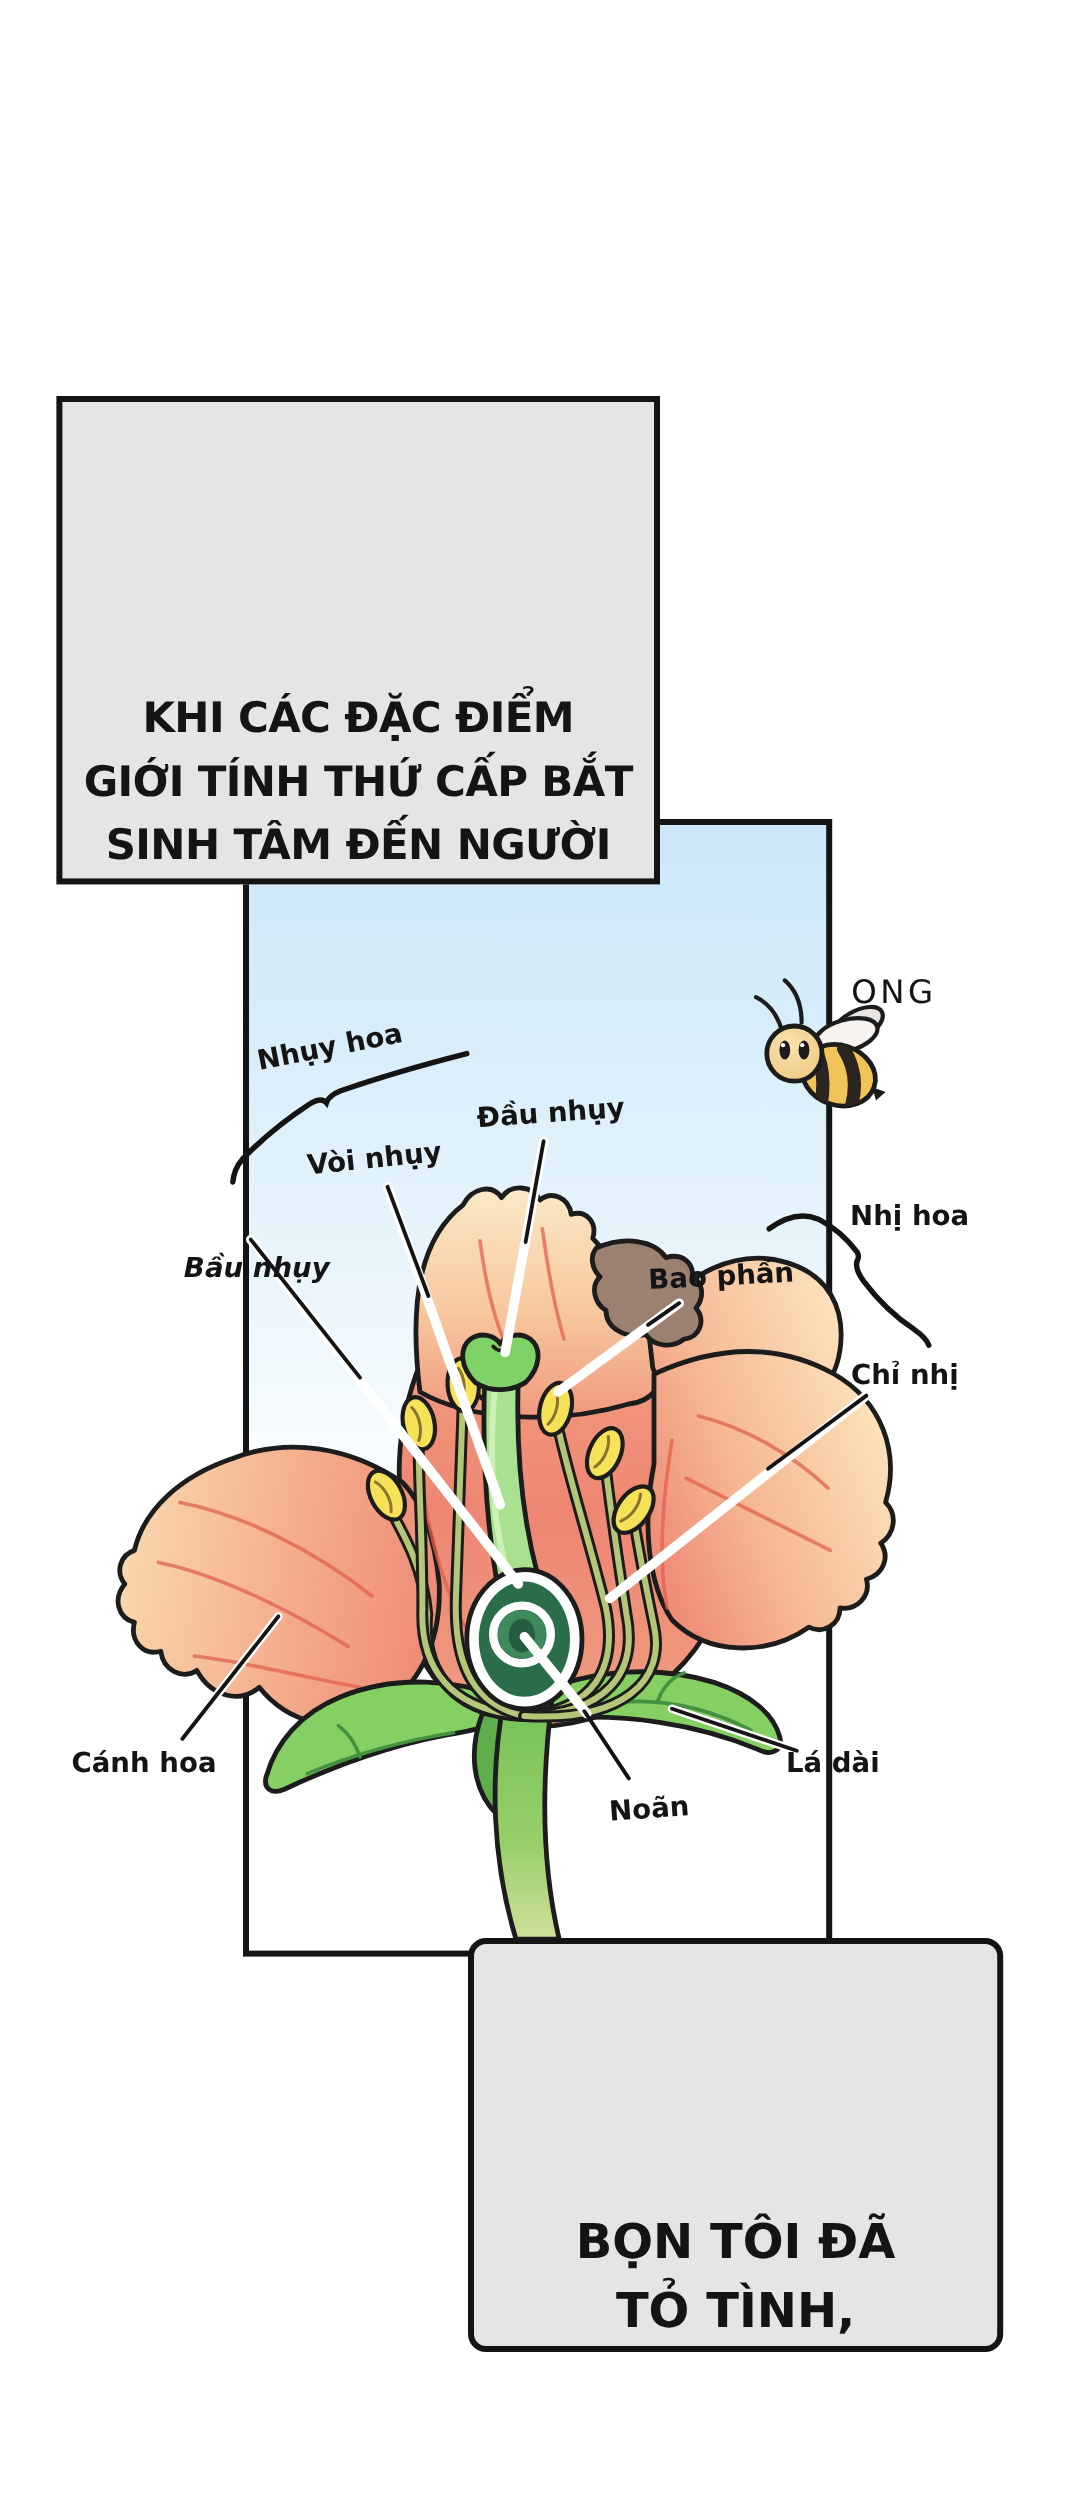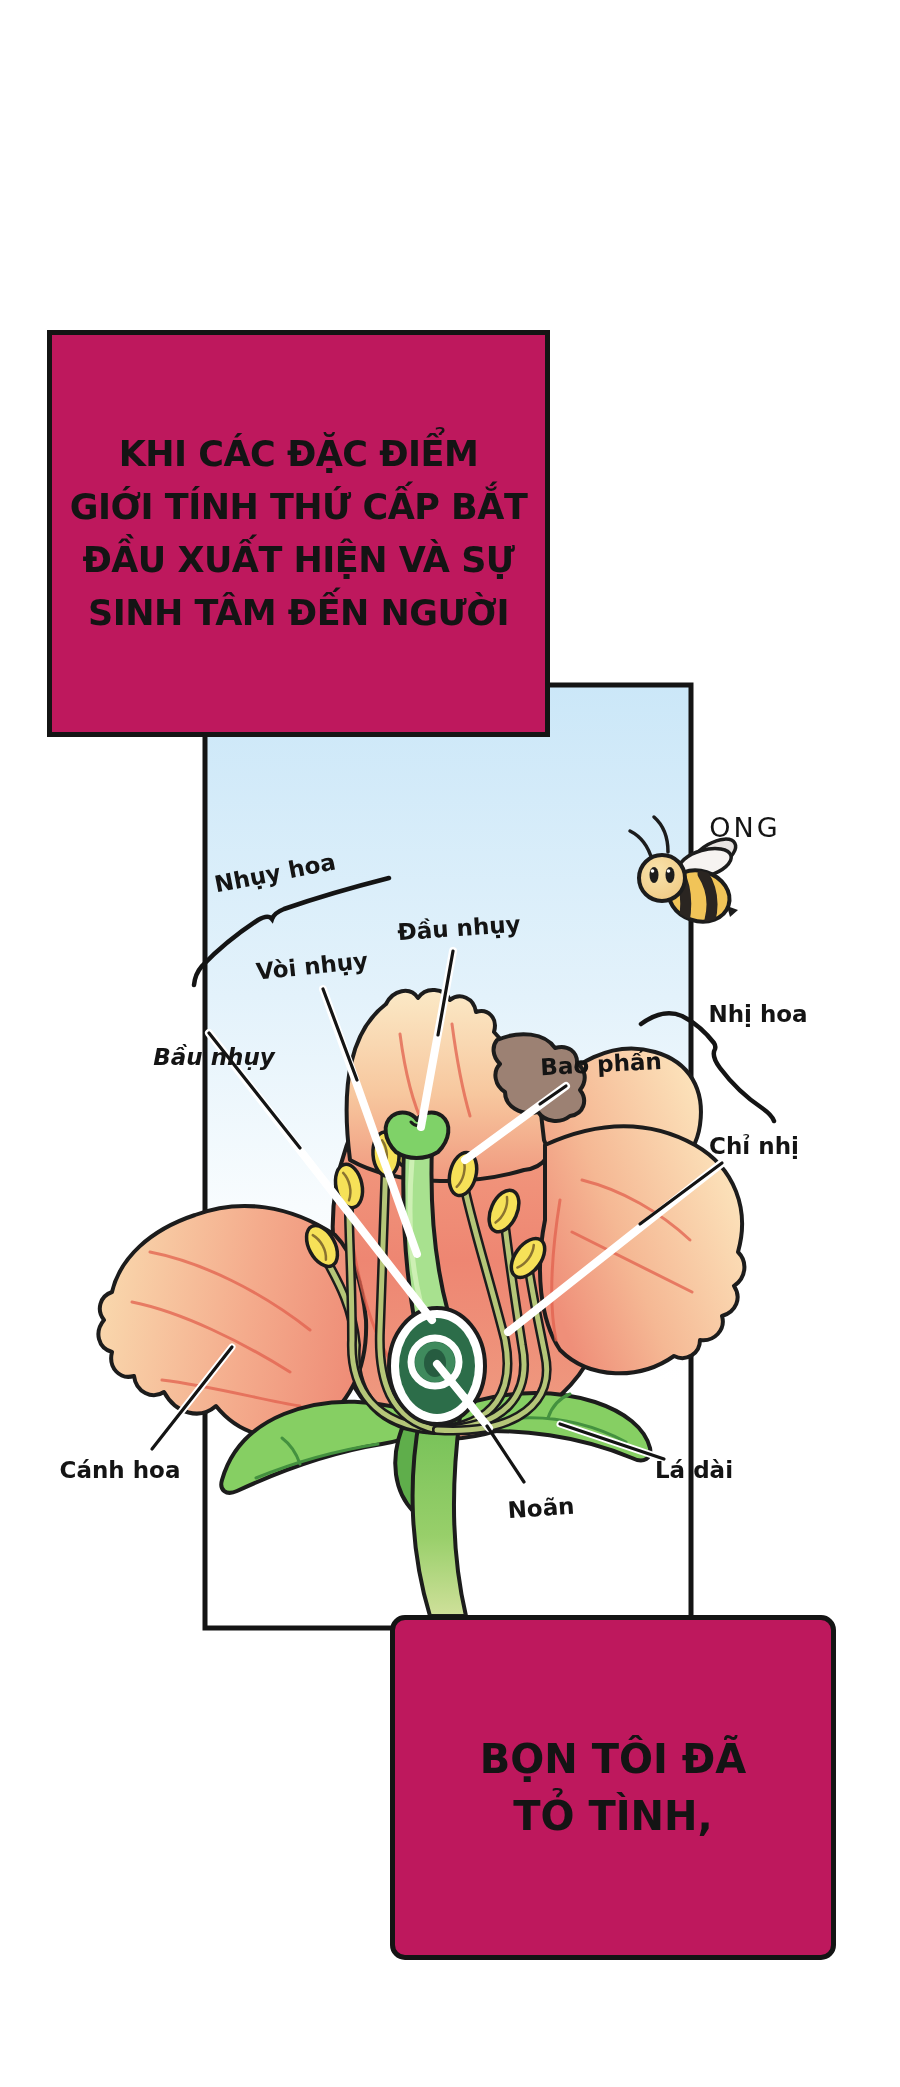--- a/index.html
+++ b/index.html
@@ -1,21 +1,21 @@
 <!DOCTYPE html>
 <html style="--ink: #141414; --sky_top: #cbe7f8; --sky_bottom: #ffffff; --petal_cream: #fbe4bd; --petal_coral: #f0907a; --petal_deep: #ec8370; --crease_red: #e2614e; --anther_yellow: #f6e158; --filament_olive: #b5c678; --style_green: #a8e18f; --stigma_green: #7fd268; --ovary_dark: #2c6d49; --leaf_green: #86cf63; --stem_green: #7cc45c; --grey_blob: #9c8173; --bee_yellow: #f1c458; --bee_stripe: #2a2521; --wing_white: #f6f3f1;"><head>
 <meta charset="utf-8">
 <style>
   html,body{margin:0;padding:0;background:#fff;}
   .page{position:relative;width:900px;height:2087px;background:#fff;overflow:hidden;
         font-family:"DejaVu Sans","Liberation Sans",sans-serif;}
   .art{position:absolute;left:0;top:0;}
   
-  .box{position:absolute;background:#be185d;border:5px solid var(--ink,#141414);
-       display:flex;align-items:center;justify-content:center;}
+  .box{position:absolute;background:#e5e5e5;border:5px solid var(--ink,#141414);
+       display:flex;align-items:flex-end;justify-content:center;}
   .box-top{left:47px;top:330px;width:493px;height:397px;}
   .box-bottom{left:390px;top:1615px;width:436px;height:335px;border-radius:15px;}
   .lines{text-align:center;}
   .box-top .speech-line{font-size:35px;font-weight:bold;line-height:53px;
        letter-spacing:-0.5px;color:var(--ink,#141414);white-space:nowrap;}
   .box-bottom .speech-line{font-size:40px;font-weight:bold;line-height:57px;
        letter-spacing:0px;color:var(--ink,#141414);white-space:nowrap;}
   
   .dlabel{position:absolute;font-size:23px;font-weight:bold;color:var(--ink,#141414);
        white-space:nowrap;transform:translate(-50%,-50%);}
@@ -269,21 +269,20 @@
       <div class="dlabel" style="left: 694px; top: 1470px; transform: translate(-50%, -50%) rotate(0deg); text-align: center;">Lá dài</div>
       <div class="dlabel" style="left: 541px; top: 1508px; transform: translate(-50%, -50%) rotate(-4deg);">Noãn</div>
     </div>
 
   <div class="ong">ONG</div>
 
   <div class="box box-top">
     <div class="lines" id="topLines">
         <div class="speech-line">KHI CÁC ĐẶC ĐIỂM</div>
         <div class="speech-line">GIỚI TÍNH THỨ CẤP BẮT</div>
-        <div class="speech-line">ĐẦU XUẤT HIỆN VÀ SỰ</div>
         <div class="speech-line">SINH TÂM ĐẾN NGƯỜI</div>
       </div>
   </div>
   <div class="box box-bottom">
     <div class="lines" id="bottomLines">
         <div class="speech-line">BỌN TÔI ĐÃ</div>
         <div class="speech-line">TỎ TÌNH,</div>
       </div>
   </div>
 

